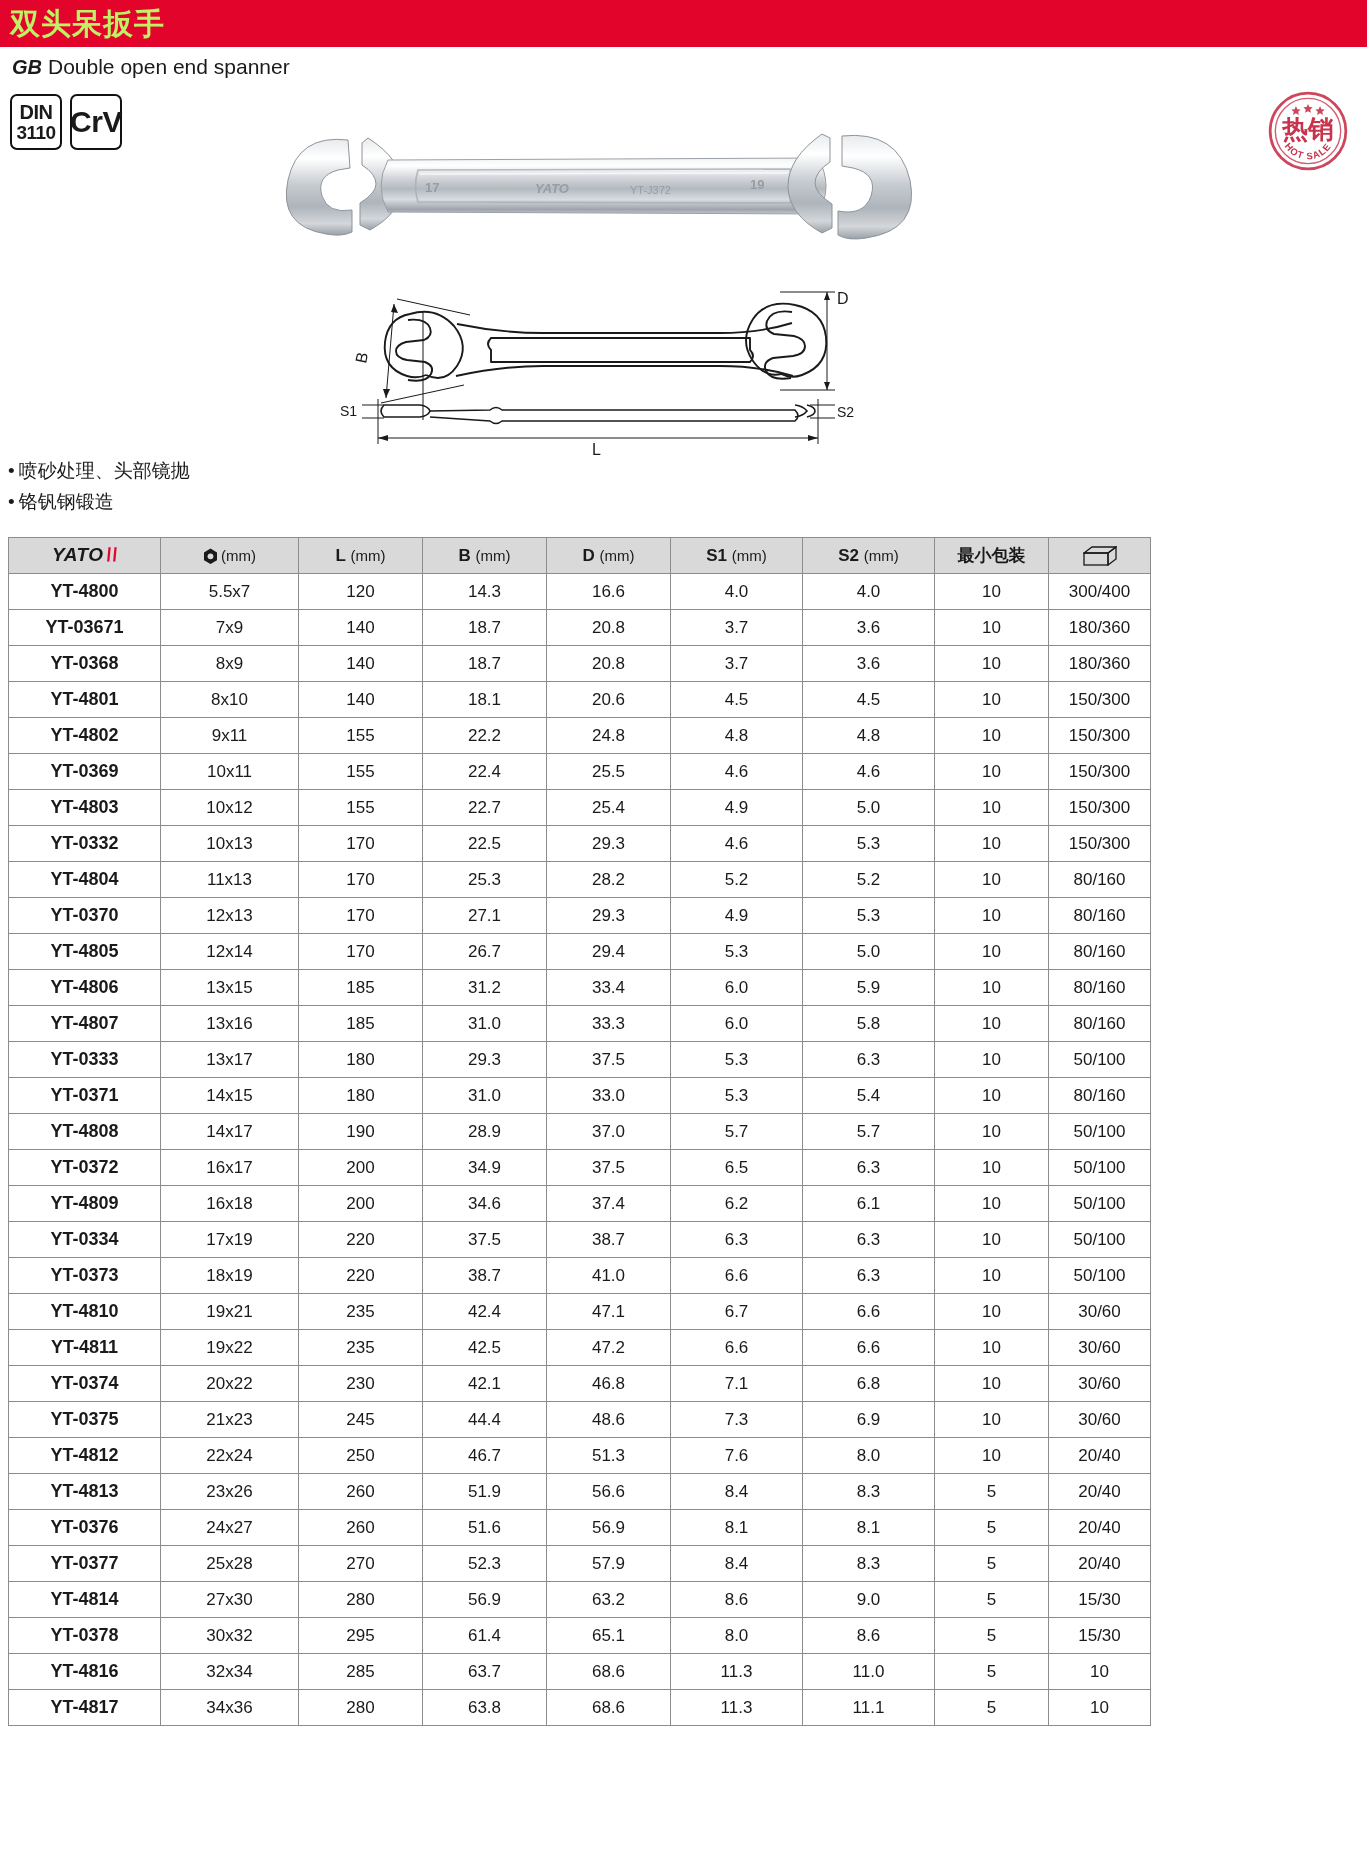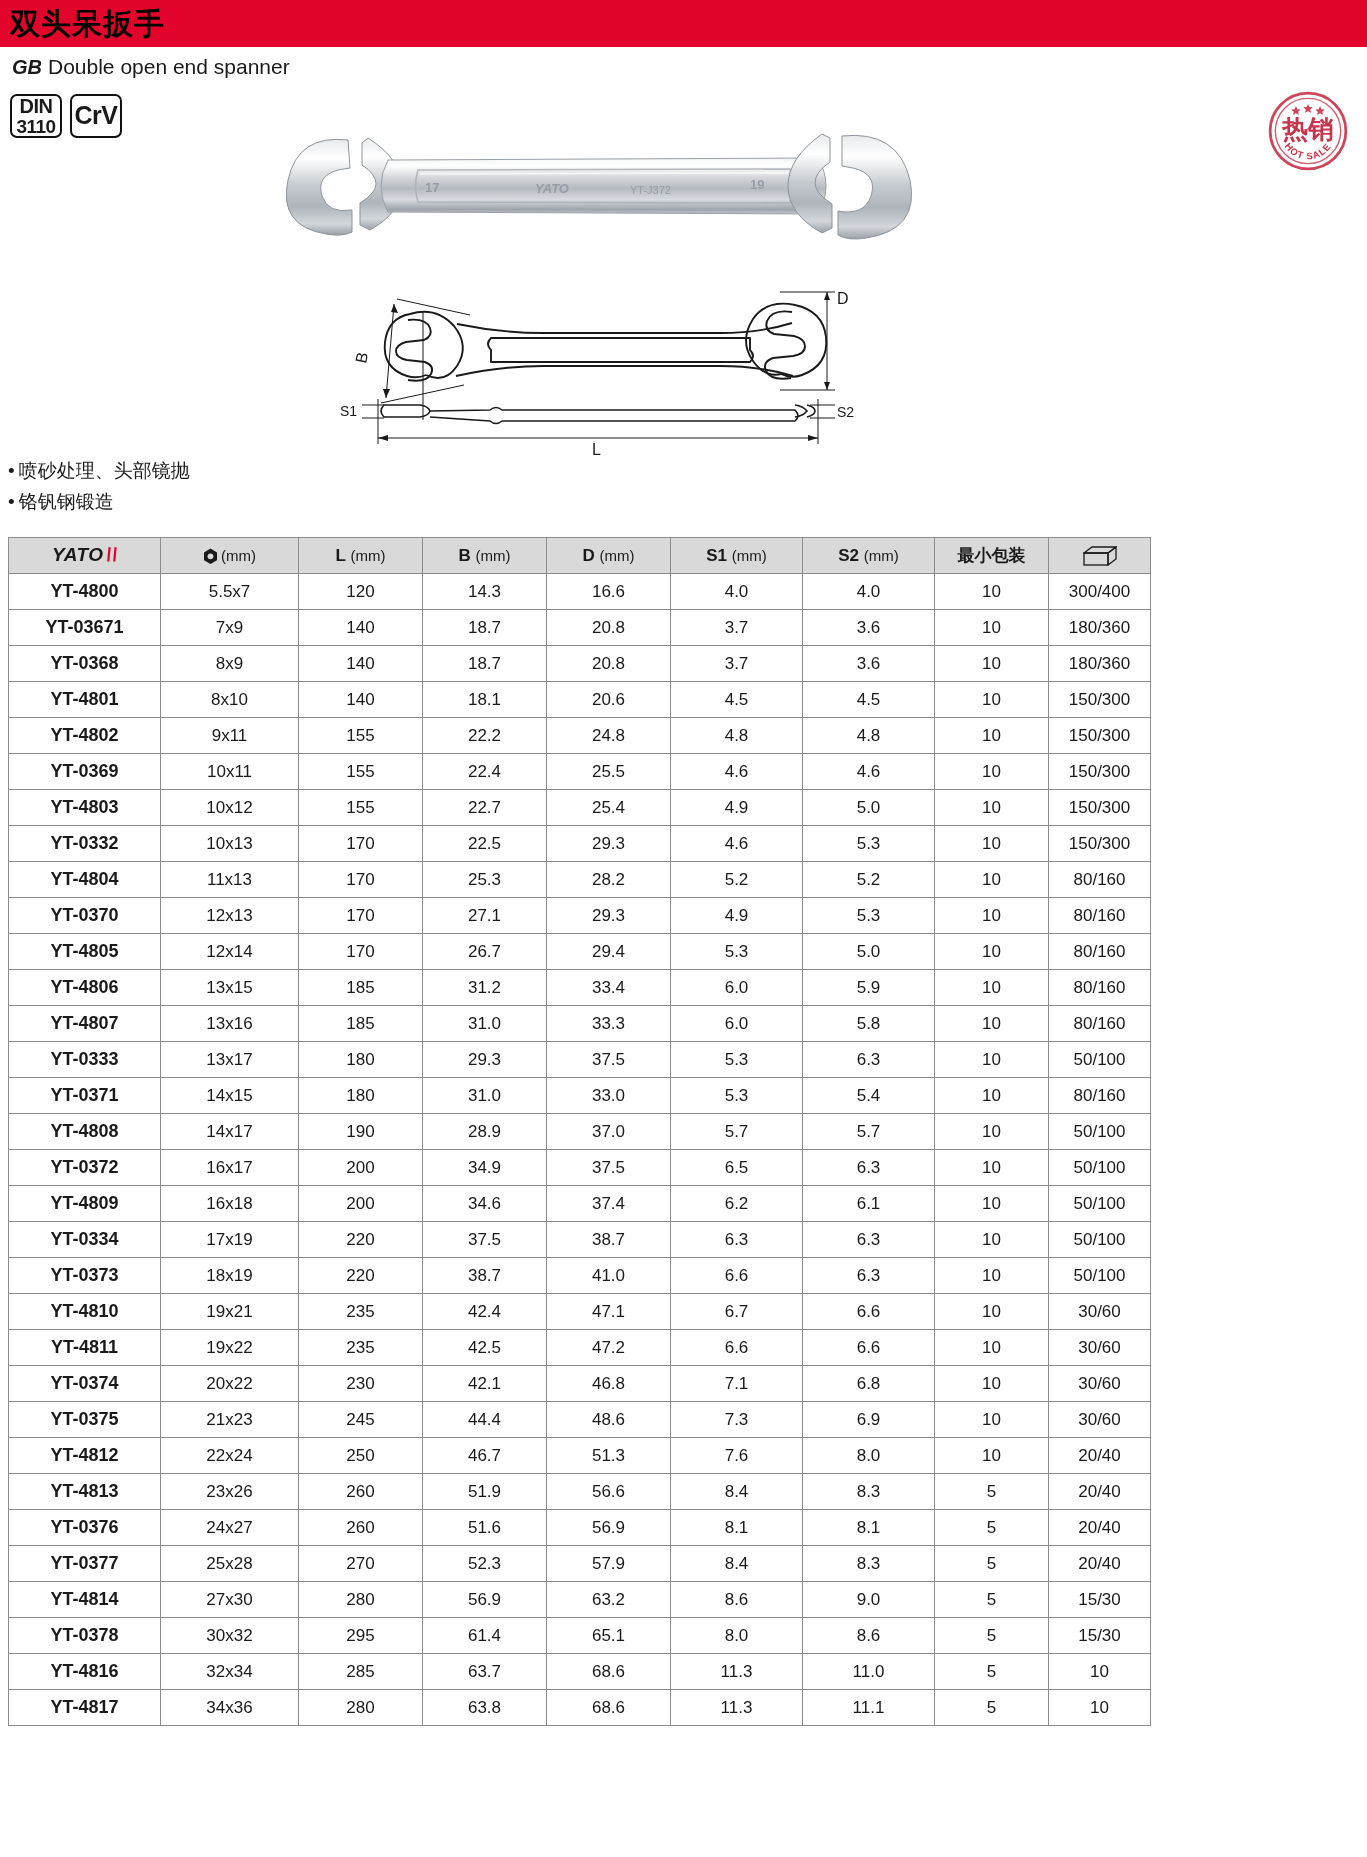--- a/index.html
+++ b/index.html
@@ -17,21 +17,21 @@
   
   .title-bar {
     position: absolute;
     left: 0; top: 0;
     width: 1367px; height: 47px;
     background: #e3042b;
     display: flex;
     align-items: center;
   }
   .title-bar .title-cn {
-    color: #000000;
+    color: #bef264;
     font-size: 30px;
     font-weight: 700;
     letter-spacing: 1px;
     padding-left: 10px;
     line-height: 1;
   }
 
   
   .subtitle {
     position: absolute;
@@ -52,30 +52,30 @@
   .badges {
     position: absolute;
     left: 10px; top: 94px;
     display: flex;
     gap: 8px;
   }
   .badge-box {
     border: 2.5px solid #111;
     border-radius: 7px;
     background: #fff;
-    width: 52px; height: 44px;
+    width: 52px; height: 56px;
     display: flex;
     flex-direction: column;
     align-items: center;
     justify-content: center;
     line-height: 1.02;
   }
   .badge-box .l1 { font-size: 20px; font-weight: 800; letter-spacing: -0.5px; }
   .badge-box .l2 { font-size: 19px; font-weight: 800; letter-spacing: -0.5px; }
-  .badge-box.single .l1 { font-size: 25px; }
+  .badge-box.single .l1 { font-size: 30px; }
 
   
   .hot-stamp {
     position: absolute;
     left: 1265px; top: 88px;
     width: 86px; height: 86px;
   }
 
   
   .product-photo {

